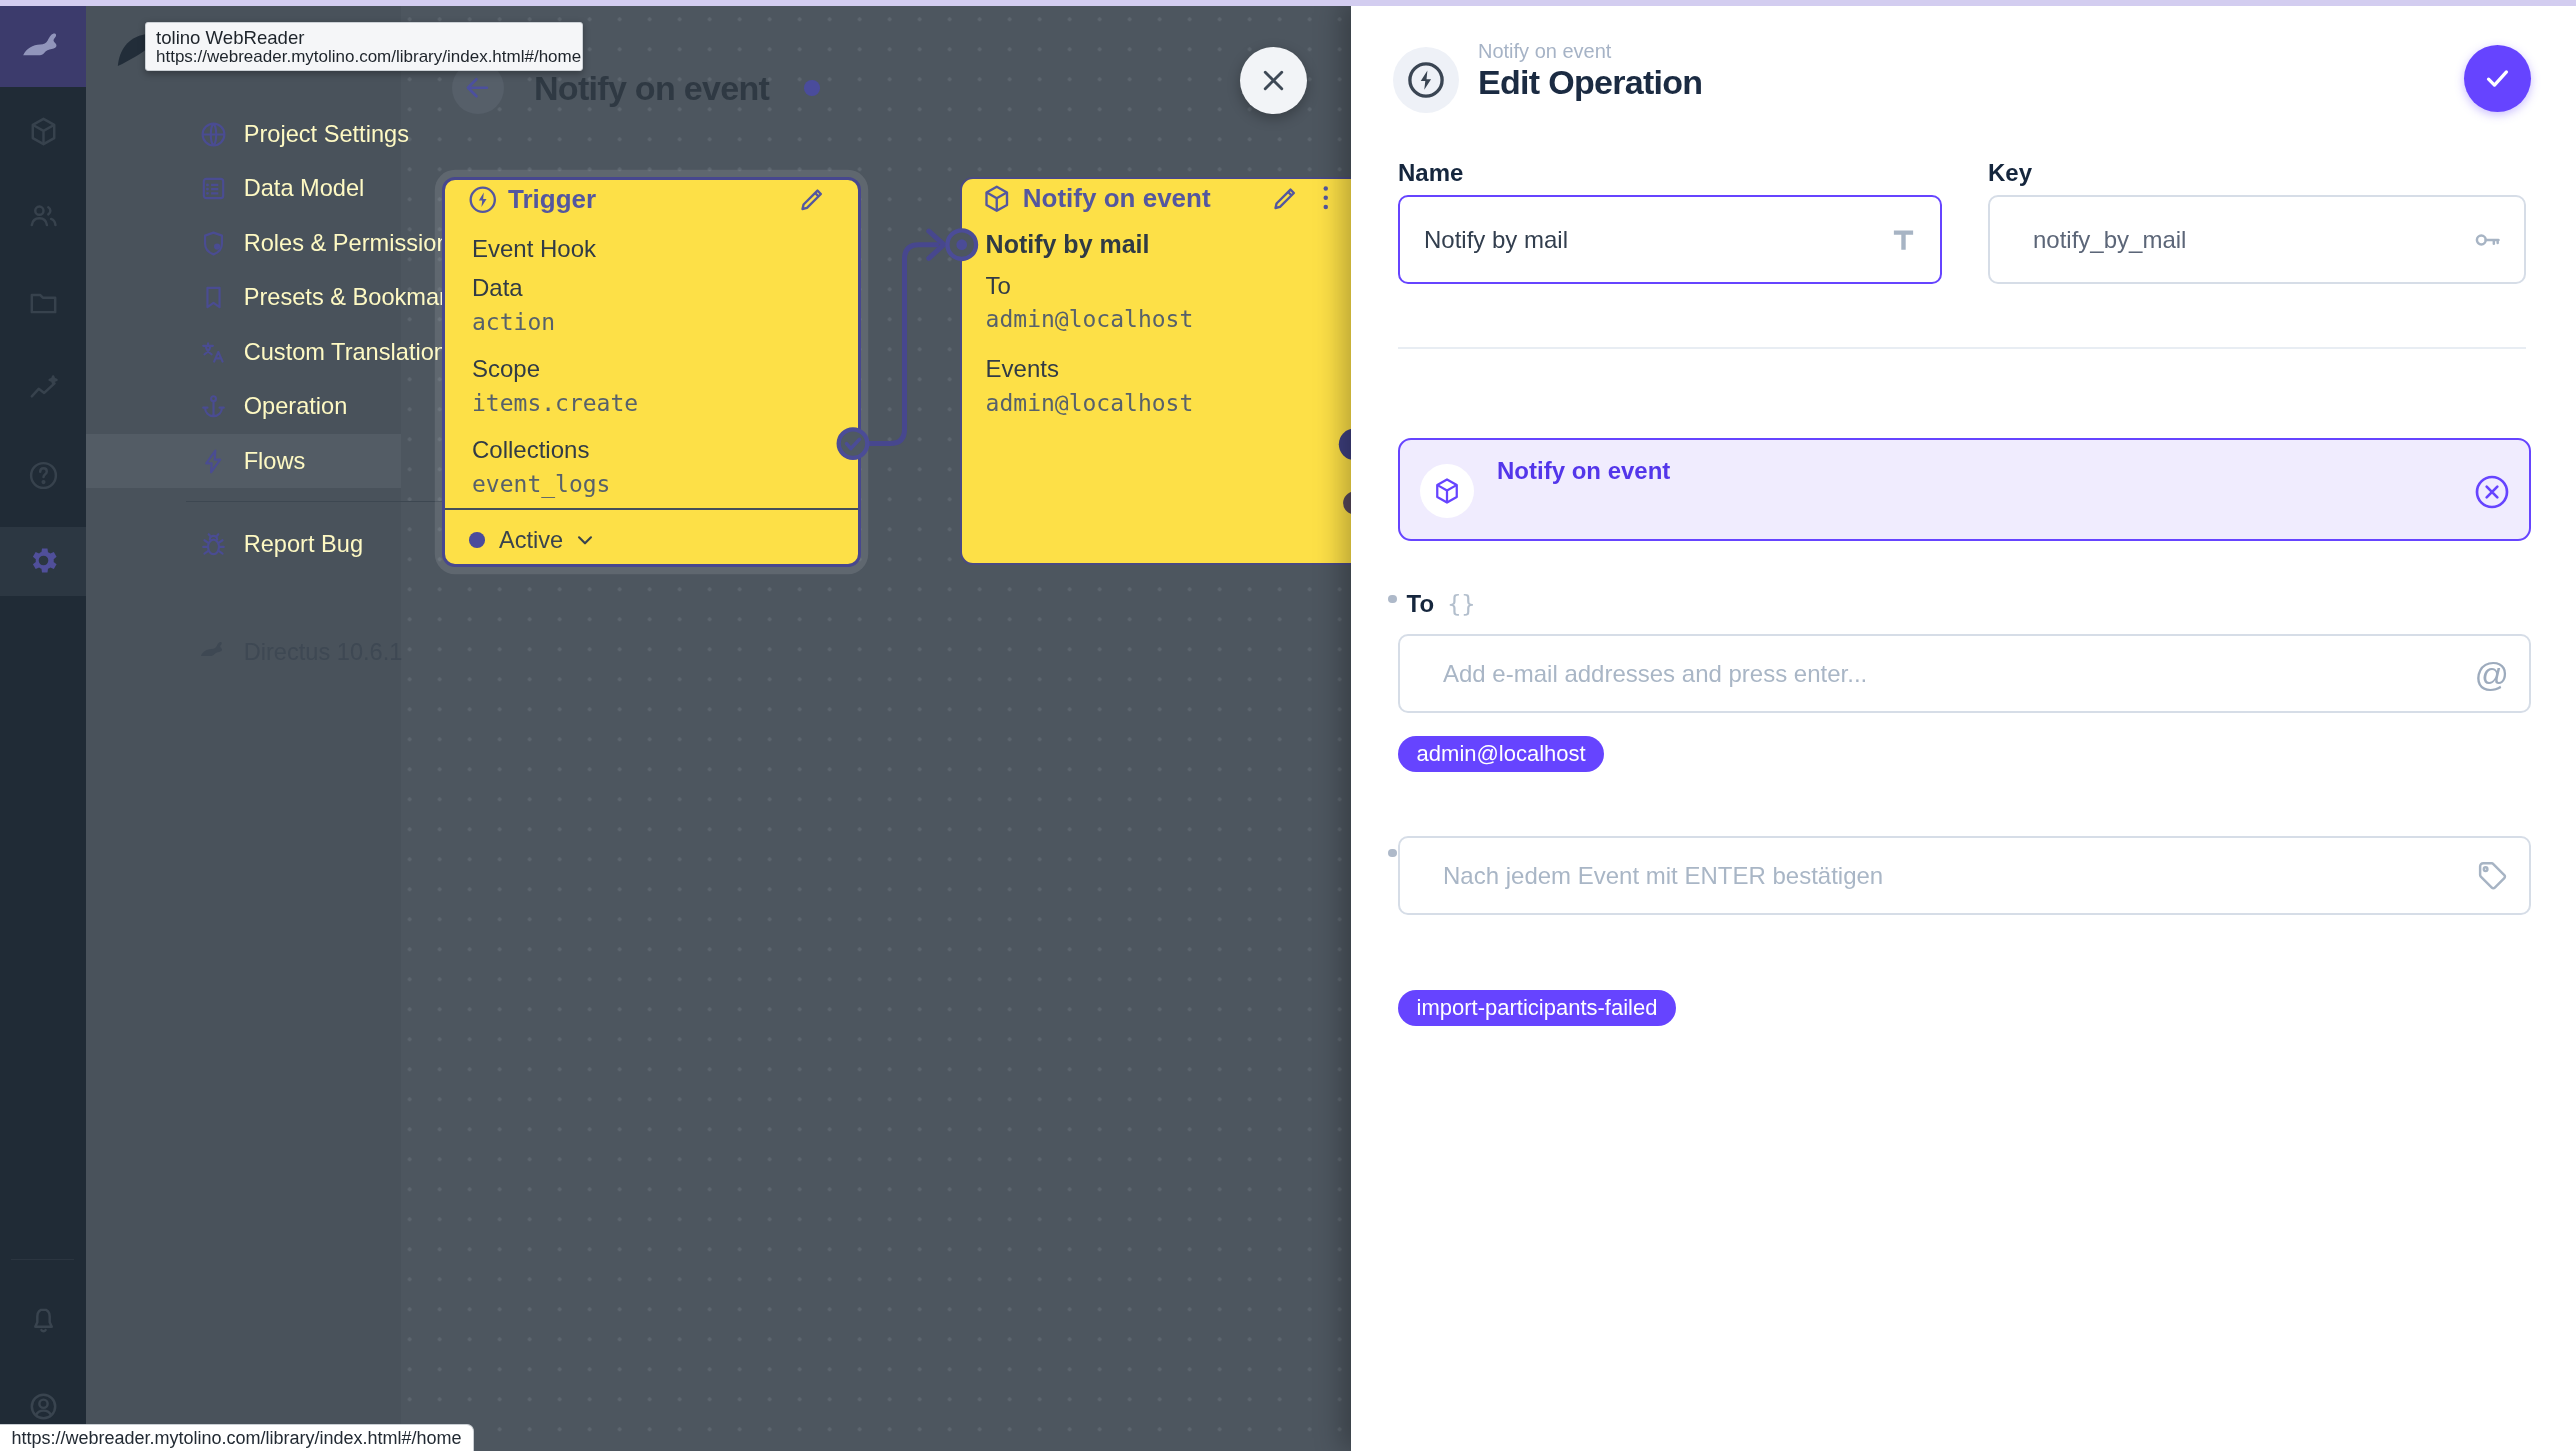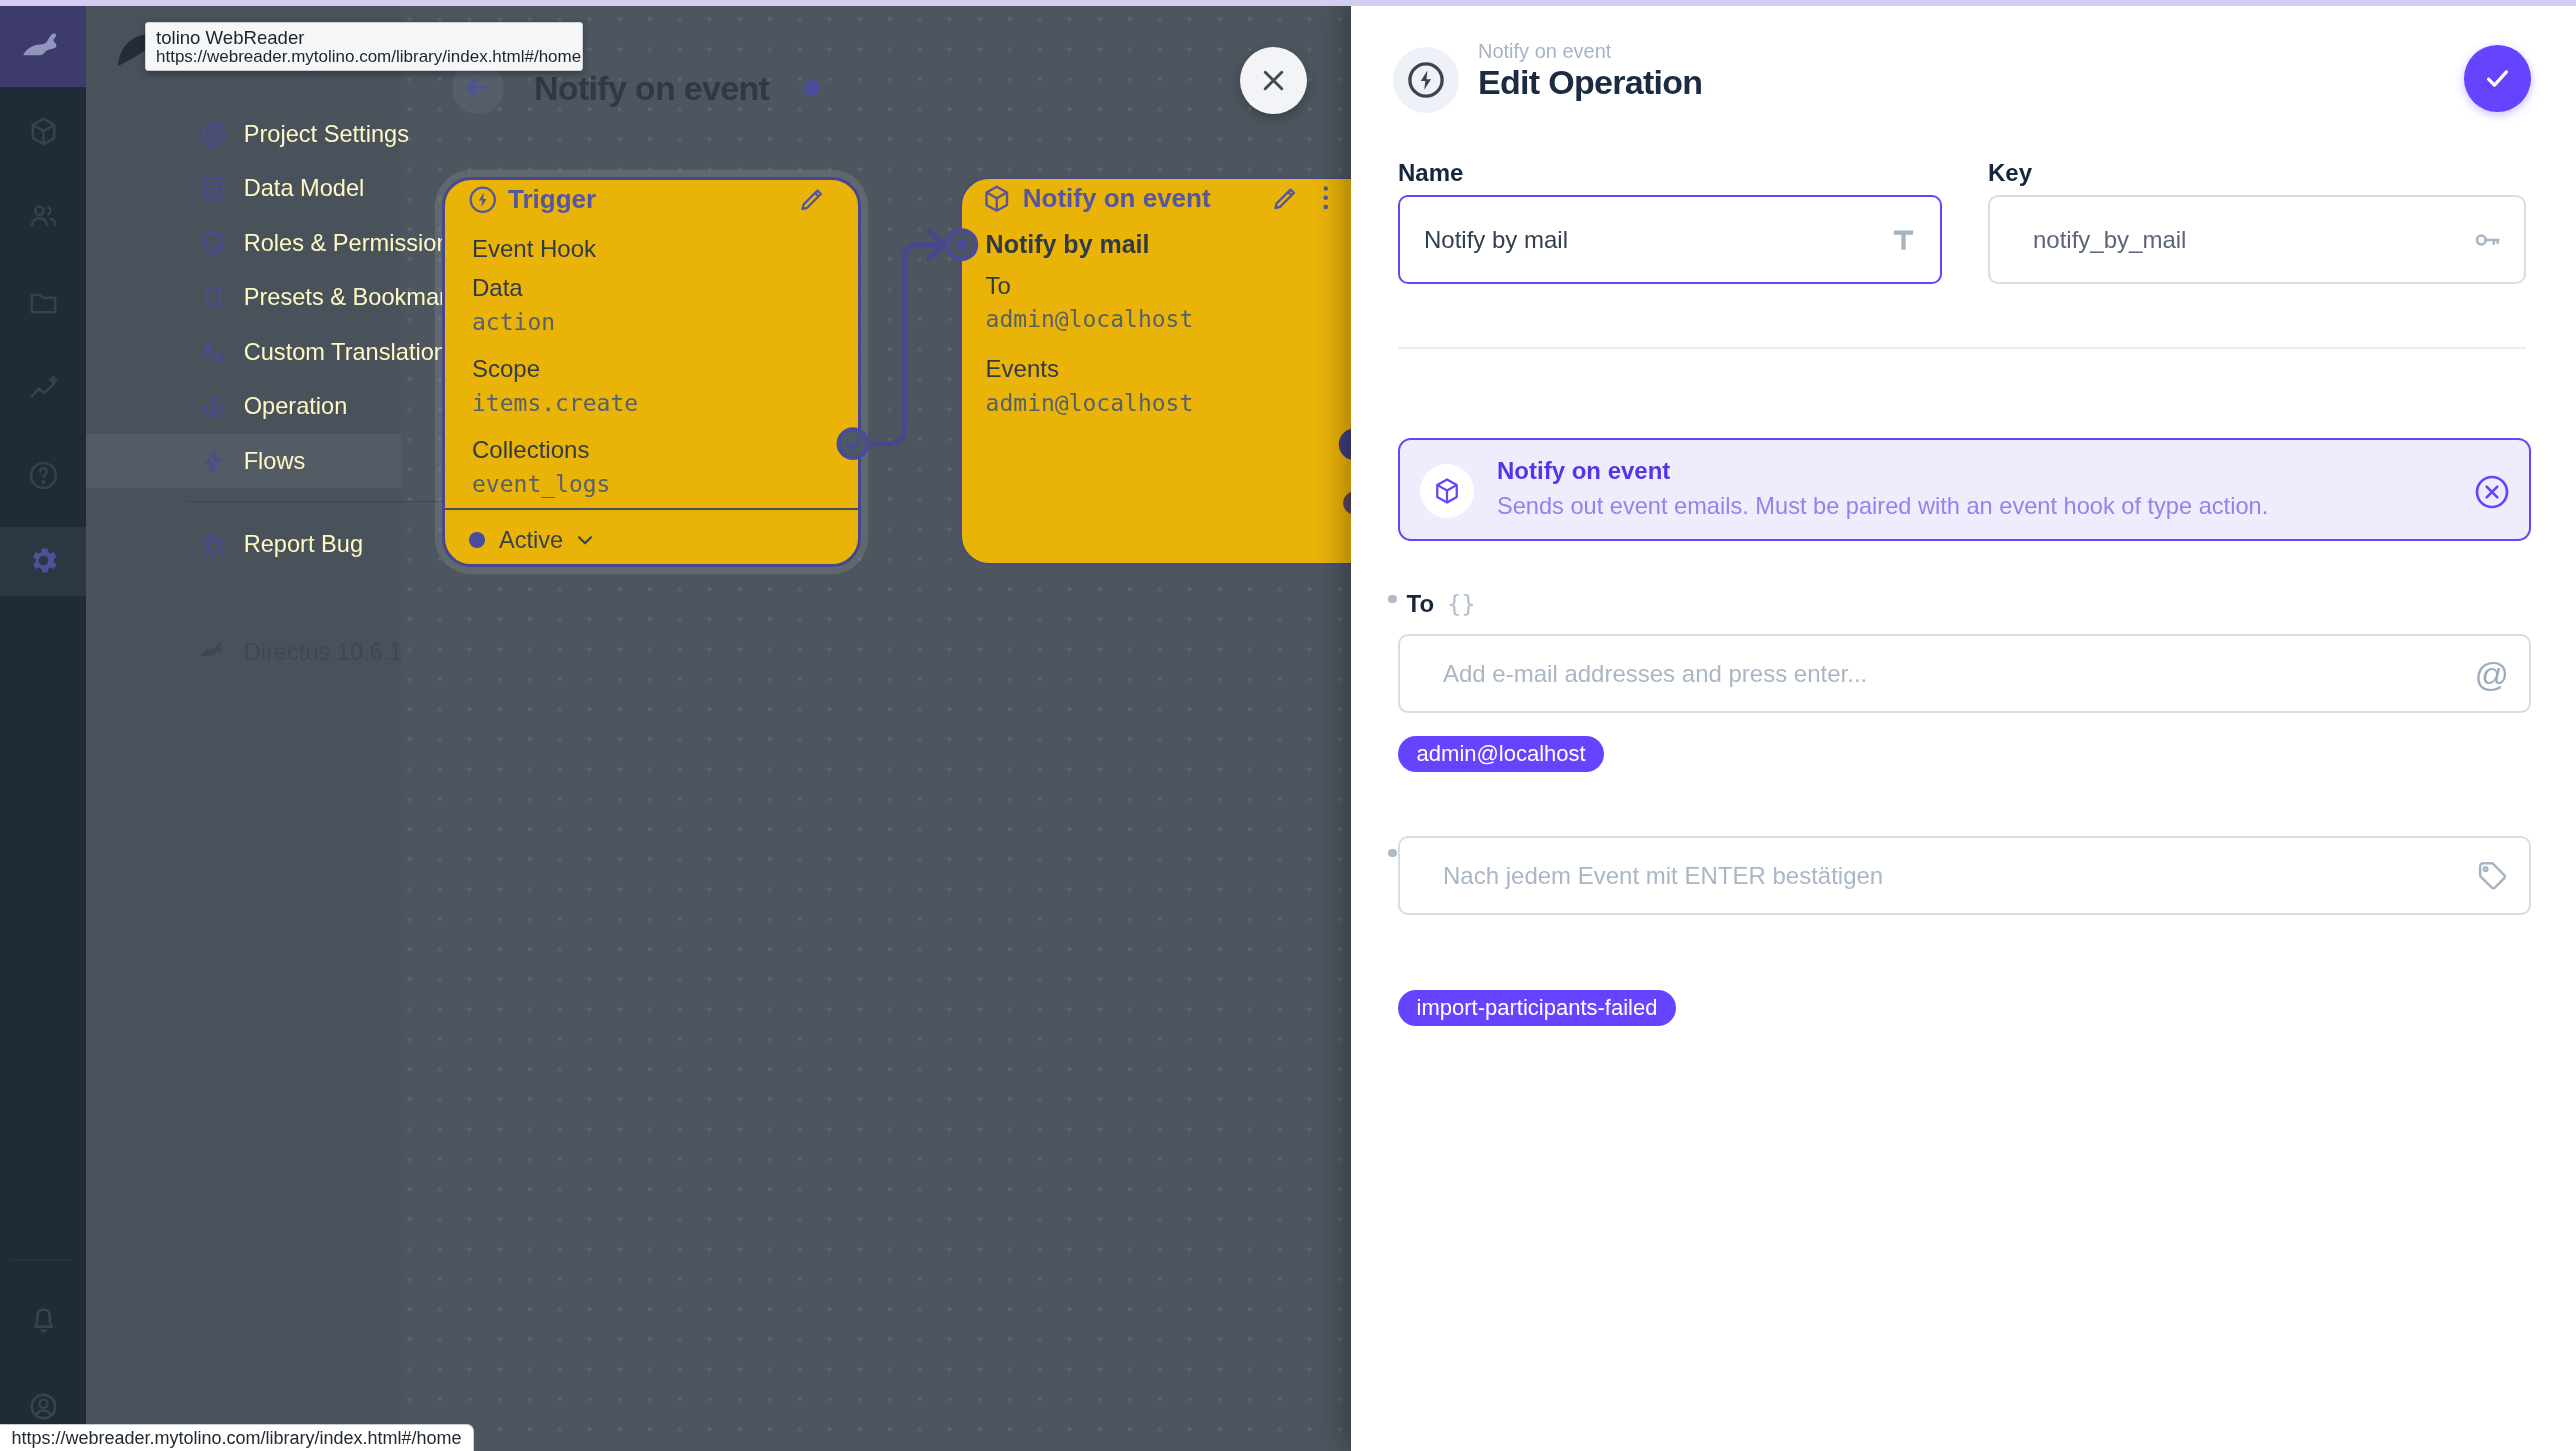--- a/index.html
+++ b/index.html
@@ -30,21 +30,21 @@
   .canvas{left:401px;top:0;width:2175px;height:1451px;background-color:#4d565f;
     background-image:radial-gradient(circle,#5c656e 1.9px,transparent 2px);
     background-size:30px 30px;background-position:23.6px 4.3px;z-index:1;}
   .back-btn{left:452px;top:62px;width:52px;height:52px;border-radius:50%;background:#565f69;z-index:4;
     display:flex;align-items:center;justify-content:center;color:#4c509e;}
   .flow-title{left:534px;top:69px;font-size:34px;font-weight:800;color:#2f3943;letter-spacing:-0.7px;z-index:4;white-space:nowrap;}
   .flow-dot{left:804px;top:80px;width:15.7px;height:15.7px;border-radius:50%;background:#4a4c9c;z-index:4;}
   .close-btn{left:1240px;top:47px;width:67px;height:67px;border-radius:50%;background:#f2f4f7;z-index:6;
     box-shadow:0 4.3px 13px rgba(0,0,0,.28);display:flex;align-items:center;justify-content:center;color:#3e4956;}
   
-  .panel{position:absolute;background:#eab308;border-radius:29px;z-index:4;}
+  .panel{position:absolute;background:#fde047;border-radius:13px;z-index:4;}
   .panel.trigger{left:442px;top:177px;width:413px;height:384px;border:3.6px solid #47478e;
     box-shadow:0 0 0 7.2px rgba(255,255,255,.10);}
   .panel.op{left:960px;top:177px;width:429px;height:384px;border:2.1px solid #4a4a82;}
   .p-row{position:absolute;height:36px;display:flex;align-items:center;white-space:nowrap;}
   .p-head{color:#54579f;font-size:26px;font-weight:700;}
   .p-head .ic{width:31.5px;height:31.5px;margin-right:10px;}
   .p-label{color:#313b46;font-size:24px;font-weight:400;}
   .p-mono{color:#57616b;font-size:23px;font-family:"DejaVu Sans Mono",monospace;}
   .p-ic-btn{position:absolute;width:31.5px;height:31.5px;color:#54579f;}
   .p-divider{position:absolute;left:0;width:100%;height:2.1px;background:#454f59;}
@@ -382,21 +382,20 @@
   <div class="abs d-divider"></div>
 
   <div class="abs banner">
     <div class="b-circle">
       <svg width="30" height="30" viewBox="0 0 24 24" fill="none" stroke="currentColor" stroke-width="1.8" stroke-linejoin="round">
           <path d="M12 2.8l7.8 4.4v9.6L12 21.2l-7.8-4.4V7.2z"></path>
           <path d="M4.4 7.3L12 11.6l7.6-4.3M12 11.6V21"></path>
         </svg>
     </div>
     <div class="b-title">Notify on event</div>
-    <div class="b-desc">Sends out event emails. Must be paired with an event hook of type action.</div>
     <div class="b-close clickable">
       <svg width="40" height="40" viewBox="0 0 24 24" fill="none" stroke="currentColor" stroke-width="1.6" stroke-linecap="round">
           <circle cx="12" cy="12" r="9"></circle>
           <path d="M8.8 8.8l6.4 6.4M15.2 8.8l-6.4 6.4"></path>
         </svg>
     </div>
   </div>
 
   <div class="f-label" style="left:37px;top:590px">
     <span class="req-dot"></span>

